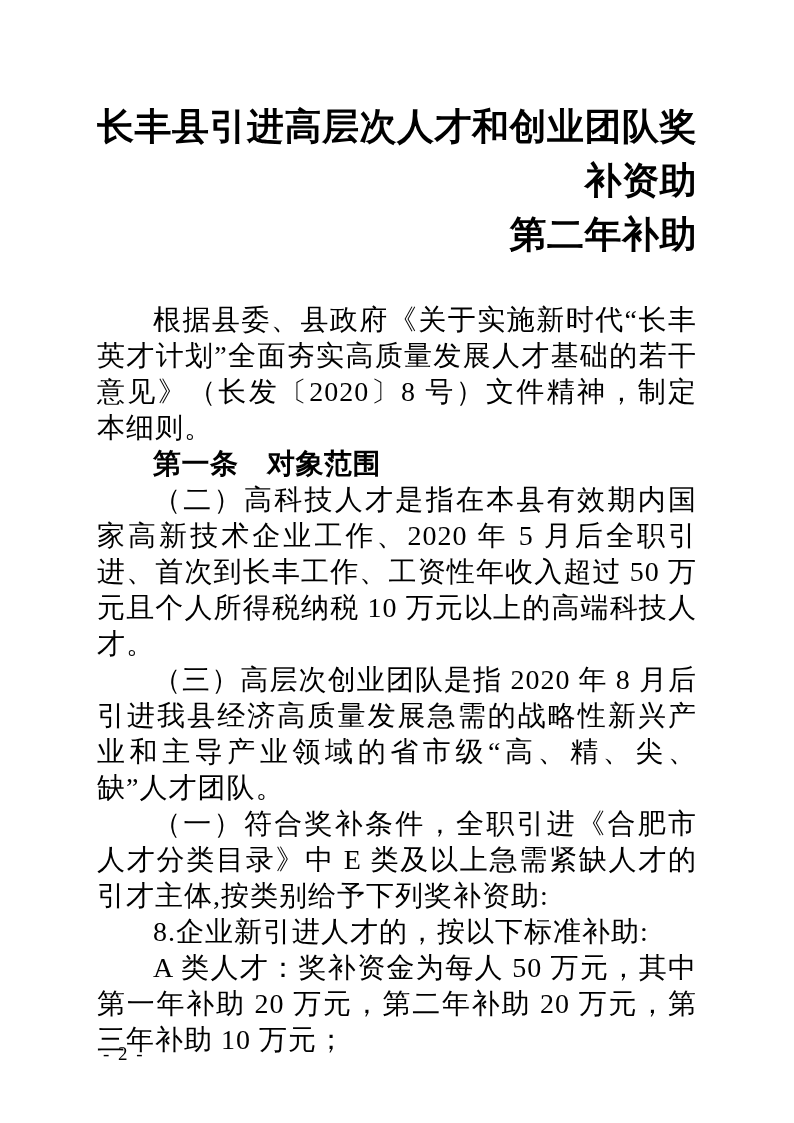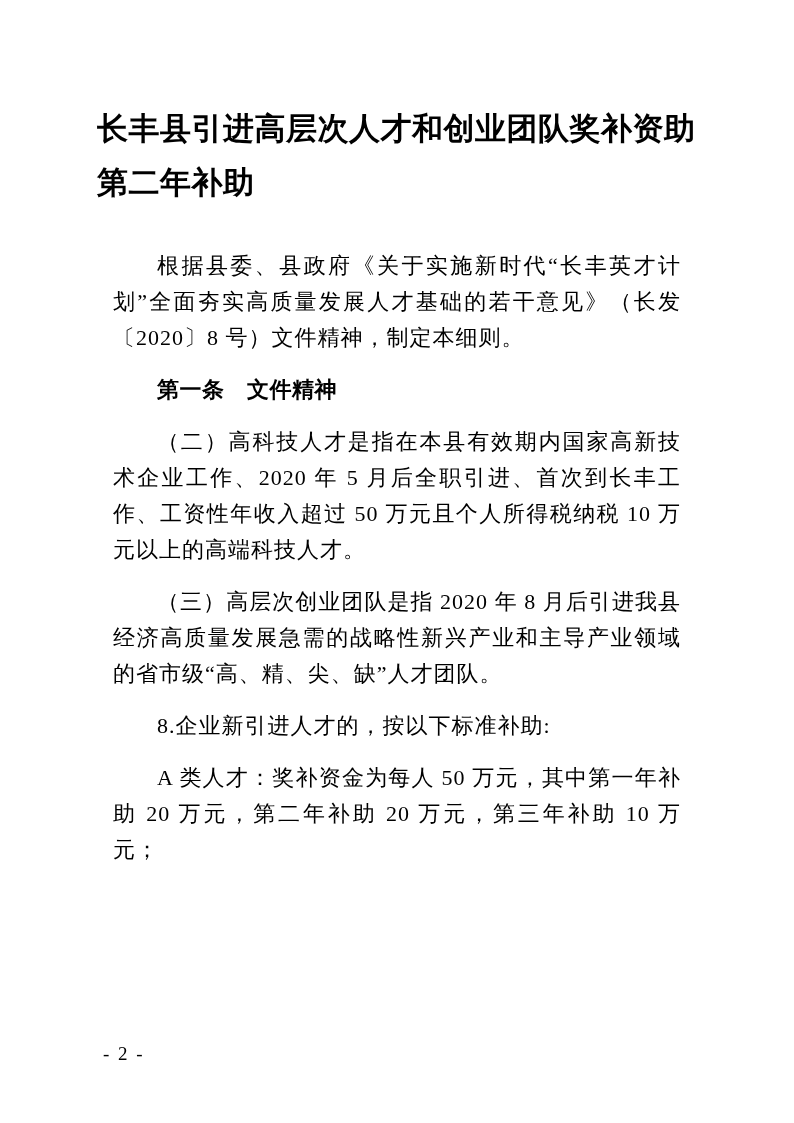--- a/index.html
+++ b/index.html
@@ -18,31 +18,31 @@
     font-family: "Liberation Serif", "DejaVu Serif", serif;
   }
   .content {
     position: absolute;
     top: 102px;
     left: 97px;
     width: 600px;
   }
   .doc-title {
     margin: 0 0 38px 0;
-    font-size: 31px;
+    font-size: 37px;
     font-weight: bold;
     line-height: 54px;
-    text-align: left;
-    font-family: Liberation Sans, sans-serif;
+    text-align: right;
+    font-family: Liberation Mono, monospace;
     letter-spacing: 0.5px;
   }
   .doc-title .title-line { display: block; }
   p.para {
-    margin: 16px;
-    font-size: 22px;
+    margin: 0;
+    font-size: 28px;
     line-height: 36px;
     letter-spacing: 1px;
     text-indent: 2em;
     text-align: justify;
     font-family: "Liberation Serif", "DejaVu Serif", serif;
   }
   p.para.heading {
     font-weight: bold;
     text-align: left;
     font-family: "Liberation Sans", "DejaVu Sans", sans-serif;
@@ -63,28 +63,29 @@
 <div class="page">
   <div class="content">
 
     <h1 class="doc-title">
       <span class="title-line">长丰县引进高层次人才和创业团队奖补资助</span>
       <span class="title-line">第二年补助</span>
     </h1>
 
     <p class="para body">根据县委、县政府《关于实施新时代“长丰英才计划”全面夯实高质量发展人才基础的若干意见》（长发〔2020〕8 号）文件精神，制定本细则。</p>
 
-    <p class="para heading">第一条　文件精神</p>
+    <p class="para heading">第一条　对象范围</p>
 
 
     <p class="para body">（二）高科技人才是指在本县有效期内国家高新技术企业工作、2020 年 5 月后全职引进、首次到长丰工作、工资性年收入超过 50 万元且个人所得税纳税 10 万元以上的高端科技人才。</p>
 
     <p class="para body">（三）高层次创业团队是指 2020 年 8 月后引进我县经济高质量发展急需的战略性新兴产业和主导产业领域的省市级“高、精、尖、缺”人才团队。</p>
 
 
+    <p class="para body">（一）符合奖补条件，全职引进《合肥市人才分类目录》中 E 类及以上急需紧缺人才的引才主体,按类别给予下列奖补资助:</p>
 
     <p class="para body">8.企业新引进人才的，按以下标准补助:</p>
 
     <p class="para body">A 类人才：奖补资金为每人 50 万元，其中第一年补助 20 万元，第二年补助 20 万元，第三年补助 10 万元；</p>
 
   </div>
 
   <div class="page-footer">- 2 -</div>
 </div>
 

